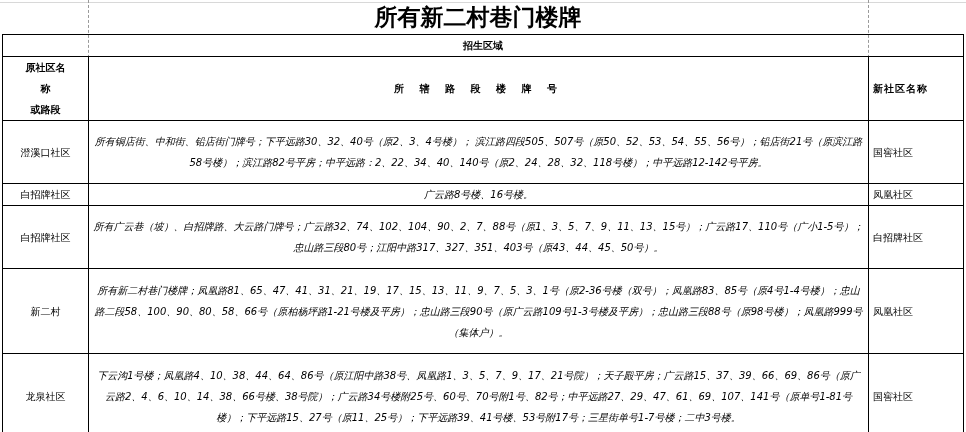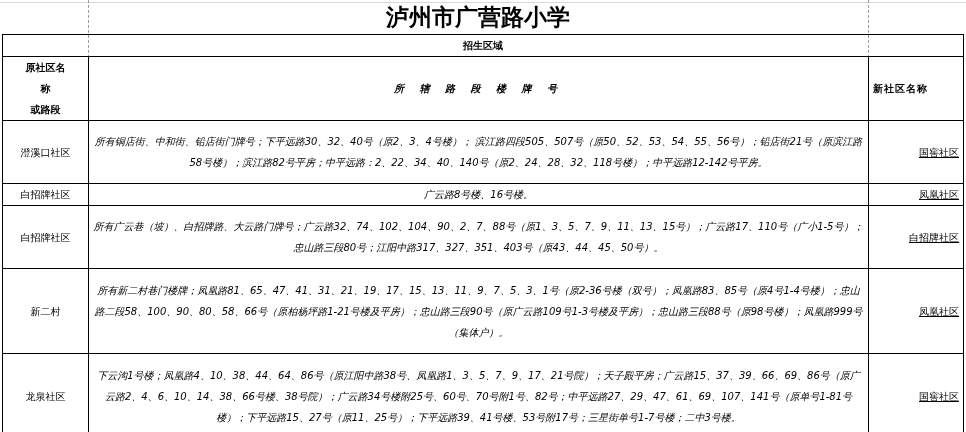--- a/index.html
+++ b/index.html
@@ -11,42 +11,42 @@
   .gridh-top { position: absolute; left: 0; top: 2px; width: 966px; height: 0; border-top: 1px solid #d8d8d8; }
   .title { position: absolute; left: 88px; top: 0; width: 780px; height: 34px;
            display: flex; align-items: center; justify-content: center;
            font-family: "DejaVu Sans", sans-serif; font-weight: bold; font-size: 23px; letter-spacing: 0px; }
   table.grid { position: absolute; left: 2px; top: 34px; border-collapse: collapse; table-layout: fixed; width: 961px; }
   table.grid td { border: 1.5px solid #000; padding: 0 4px; vertical-align: middle; font-size: 10px; line-height: 21px; }
   table.grid td.dash-r { border-right: 1px dashed #888; text-align: center; }
   .hdr-enroll { height: 19px; text-align: center; font-weight: bold; font-size: 13px; line-height: 19px; }
   .hdr-row td { height: 58px; font-weight: bold; font-size: 13.5px; }
   .hdr-orig { text-align: center; line-height: 17px; }
-  .hdr-streets { text-align: center; letter-spacing: 6px; font-style: italic; }
+  .hdr-streets { text-align: center; letter-spacing: 6px; }
   .hdr-new { text-align: left; letter-spacing: 1px; }
   .cell-name { text-align: left; white-space: nowrap; }
-  .cell-new { text-align: right; white-space: nowrap; text-decoration: underline; }
+  .cell-new { text-align: left; white-space: nowrap; }
   .cell-streets { text-align: left; word-break: break-all; font-style: italic; }
   .r1 td { height: 62px; }
   .r2 td { height: 19px; line-height: 19px; }
   .r2 .cell-new { vertical-align: bottom; }
   .r3 td { height: 62px; }
   .r4 td { height: 84px; vertical-align: top; }
   .r4 .cell-name, .r4 .cell-new { vertical-align: middle; }
   .r5 td { height: 84px; }
 </style>
 </head>
 <body>
 
 <div class="sheet">
   <div class="gridh-top"></div>
   <div class="gridv" style="left:88px"></div>
   <div class="gridv" style="left:868px"></div>
 
-  <div class="title">泸州市广营路小学</div>
+  <div class="title">所有新二村巷门楼牌</div>
 
   <table class="grid">
     <colgroup>
       <col style="width:86px">
       <col style="width:780px">
       <col style="width:95px">
     </colgroup>
     <tbody>
         <tr>
       <td colspan="3" class="hdr-enroll">招生区域</td>

